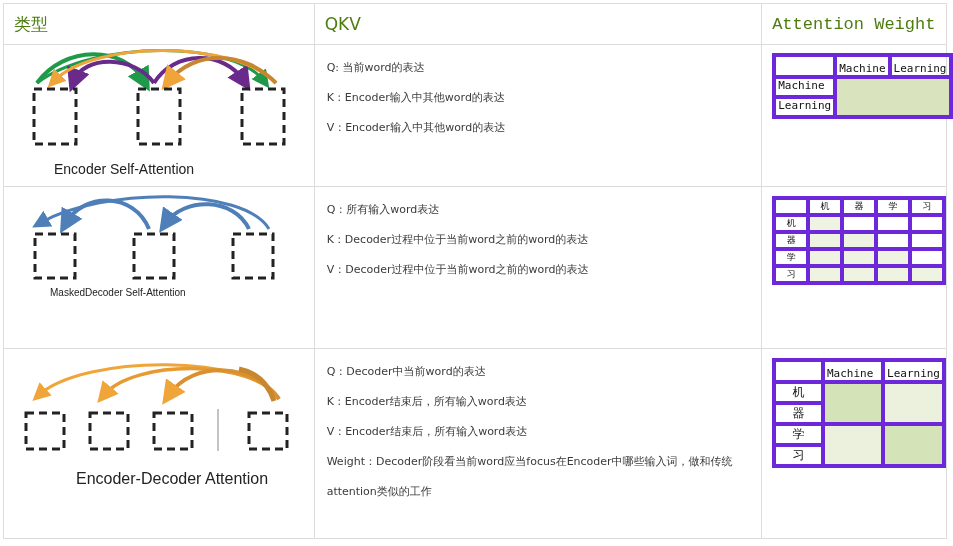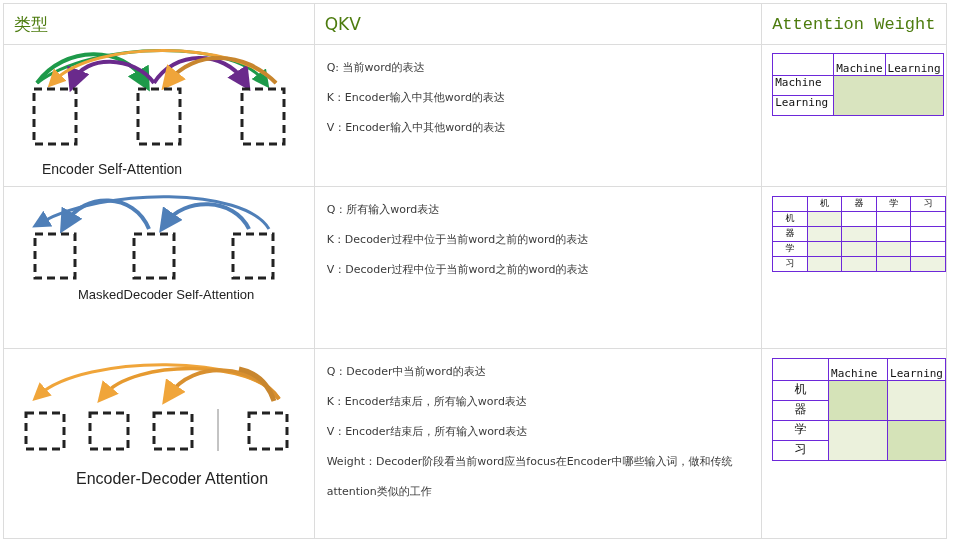--- a/index.html
+++ b/index.html
@@ -8,21 +8,21 @@
   table.main td, table.main th { border:1px solid #dcdcdc; vertical-align:top; padding:0; }
   th { font-weight:normal; text-align:left; font-size:17px; color:#4d7c0f; height:40px; padding-left:10px !important; vertical-align:middle !important; }
   .c1 { width:302px; } .c2 { width:441px; } .c3 { width:199px;font-family:Liberation Mono, monospace; }
   .qkv { padding:8px 0 0 12px !important; font-size:11px; line-height:30px; color:#3a3a3a; }
   .qkv div { white-space:pre-wrap; }
   .fig { position:relative; }
   .fig svg { display:block; }
   .caption { position:absolute; font-family:"Liberation Sans",sans-serif; color:#222; }
   .aw { position:relative; }
   table.mini { border-collapse:collapse; position:absolute; font-family:"DejaVu Sans Mono","Liberation Mono",monospace; font-size:11px; color:#111; }
-  table.mini td { border:1px solid #6d28d9; padding:0 2px; white-space:nowrap; }
+  table.mini td { border:4px solid #6d28d9; padding:0 2px; white-space:nowrap; }
 </style>
 </head>
 <body>
 
 <table class="main">
   <tbody>
       <tr>
     <th class="c1">类型</th>
     <th class="c2">QKV</th>
     <th class="c3">Attention Weight</th>
@@ -47,21 +47,21 @@
         <path d="M33,38 C90,-5 230,-5 260,36" stroke="#1e9a4a" stroke-width="3" fill="none" marker-end="url(#ahG)"></path>
         <path d="M150,38 C130,10 80,10 70,36" stroke="#6a2a8c" stroke-width="4" fill="none" marker-end="url(#ahP)"></path>
         <path d="M150,38 C170,5 220,5 240,36" stroke="#6a2a8c" stroke-width="4" fill="none" marker-end="url(#ahP)"></path>
         <path d="M272,38 C230,-5 90,-5 50,36" stroke="#f0a53a" stroke-width="3" fill="none" marker-end="url(#ahO)"></path>
         <path d="M272,38 C240,5 190,5 165,36" stroke="#c8862e" stroke-width="4" fill="none" marker-end="url(#ahO)"></path>
 
         <rect x="30" y="44" width="42" height="55" fill="none" stroke="#222" stroke-width="3" stroke-dasharray="8,5"></rect>
         <rect x="134" y="44" width="42" height="55" fill="none" stroke="#222" stroke-width="3" stroke-dasharray="8,5"></rect>
         <rect x="238" y="44" width="42" height="55" fill="none" stroke="#222" stroke-width="3" stroke-dasharray="8,5"></rect>
       </svg>
-      <div class="caption" style="left:38px;top:116px;font-size:14px;">Encoder Self-Attention</div>
+      <div class="caption" style="left:50px;top:116px;font-size:14px;">Encoder Self-Attention</div>
     </td>
     <td class="qkv">
       <div>Q: 当前word的表达</div>
       <div>K：Encoder输入中其他word的表达</div>
       <div>V：Encoder输入中其他word的表达</div>
     </td>
     <td class="aw">
       <table class="mini" style="left:10px;top:8px;">
         <tbody>
               <tr style="height:22px">
@@ -89,21 +89,21 @@
                 <path d="M0,0 L6,3 L0,6 z" fill="#4f7fb8"></path>
               </marker>
         </defs>
         <path d="M145,42 C130,5 80,5 62,36" stroke="#4f7fb8" stroke-width="4" fill="none" marker-end="url(#ahB)"></path>
         <path d="M265,42 C240,0 100,0 36,36" stroke="#4f7fb8" stroke-width="3" fill="none" marker-end="url(#ahB)"></path>
         <path d="M245,42 C230,10 180,10 162,36" stroke="#4f7fb8" stroke-width="4" fill="none" marker-end="url(#ahB)"></path>
         <rect x="31" y="47" width="40" height="44" fill="none" stroke="#222" stroke-width="3" stroke-dasharray="8,5"></rect>
         <rect x="130" y="47" width="40" height="44" fill="none" stroke="#222" stroke-width="3" stroke-dasharray="8,5"></rect>
         <rect x="229" y="47" width="40" height="44" fill="none" stroke="#222" stroke-width="3" stroke-dasharray="8,5"></rect>
       </svg>
-      <div class="caption" style="left:74px;top:100px;font-size:13px;">MaskedDecoder Self-Attention</div>
+      <div class="caption" style="left:46px;top:100px;font-size:10px;">MaskedDecoder Self-Attention</div>
     </td>
     <td class="qkv" style="width:420px">
       <div>Q：所有输入word表达</div>
       <div style="width:420px">K：Decoder过程中位于当前word之前的word的表达</div>
       <div style="width:420px">V：Decoder过程中位于当前word之前的word的表达</div>
     </td>
     <td class="aw">
       <table class="mini" style="left:10px;top:9px;font-size:9px;">
         <tbody>
               <tr style="height:15px">

